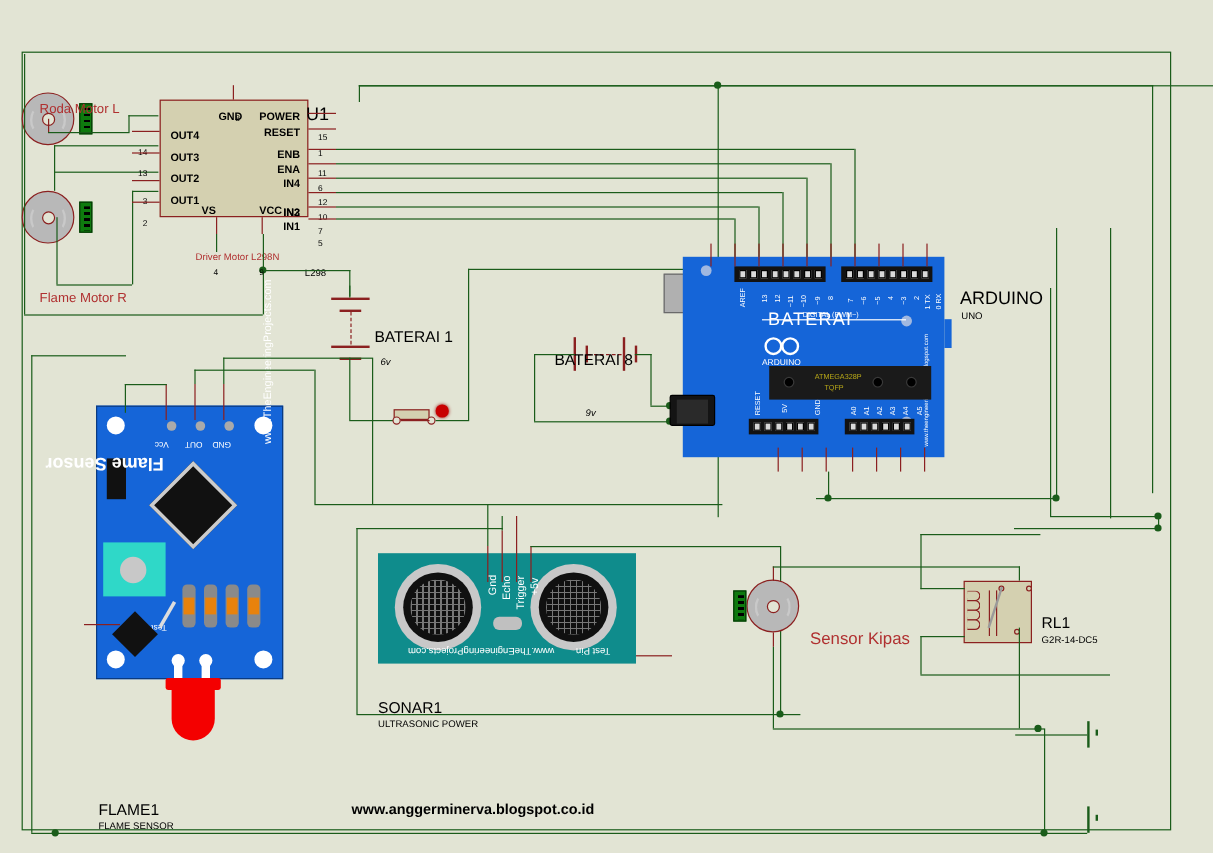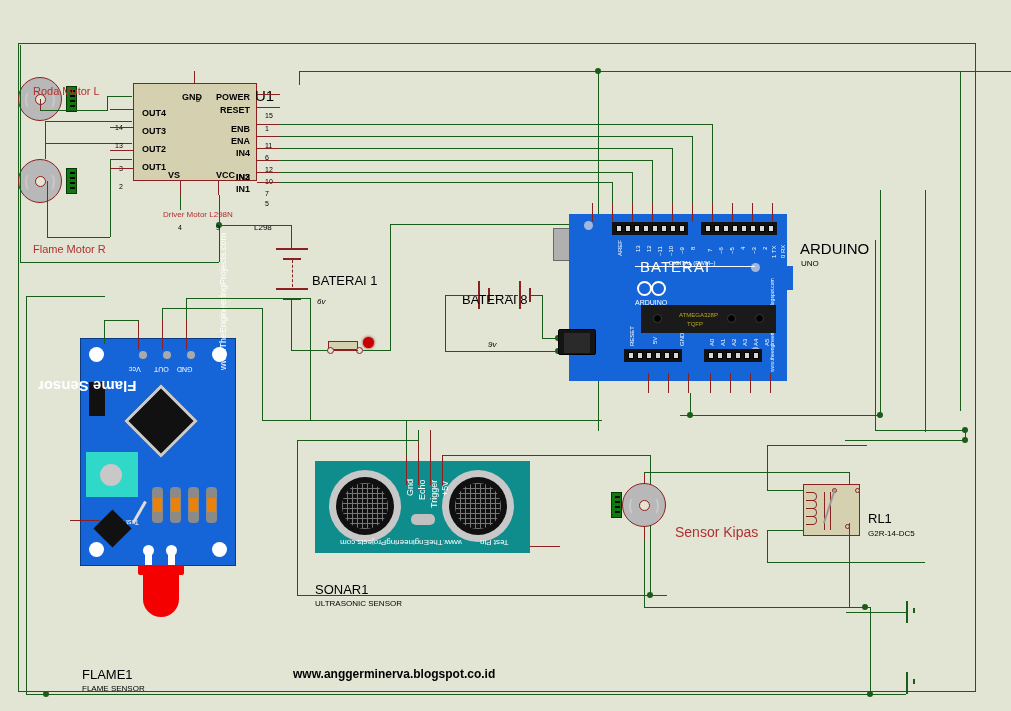--- a/index.html
+++ b/index.html
@@ -676,21 +676,21 @@
   <div id="sonar-xtal"></div>
   <div id="sonar-url">www.TheEngineeringProjects.com</div>
   <div id="sonar-testpin">Test Pin</div>
 
   <div class="sonar-plbl" style="left:405px; top:496px;">Gnd</div>
   <div class="sonar-plbl" style="left:417px; top:500px;">Echo</div>
   <div class="sonar-plbl" style="left:429px; top:508px;">Trigger</div>
   <div class="sonar-plbl" style="left:440px; top:496px;">+5v</div>
 
   <div class="lbl lbl-blk big" style="left:315px; top:555px;">SONAR1</div>
-  <div class="lbl lbl-blk small" style="left:315px; top:572px;">ULTRASONIC SENSOR</div>
+  <div class="lbl lbl-blk small" style="left:315px; top:572px;">ULTRASONIC POWER</div>
 
   <div class="rwire" style="left:406px; top:455px; width:1px; height:30px;"></div>
   <div class="rwire" style="left:418px; top:442px; width:1px; height:43px;"></div>
   <div class="rwire" style="left:430px; top:430px; width:1px; height:55px;"></div>
   <div class="rwire" style="left:442px; top:455px; width:1px; height:30px;"></div>
   <div class="rwire" style="left:530px; top:546px; width:30px; height:1px;"></div>
 
   <div class="wire wh" style="left:297px; top:440px; width:122px;"></div>
   <div class="wire wv" style="left:297px; top:440px; height:155px;"></div>
   <div class="wire wh" style="left:297px; top:595px; width:370px;"></div>

